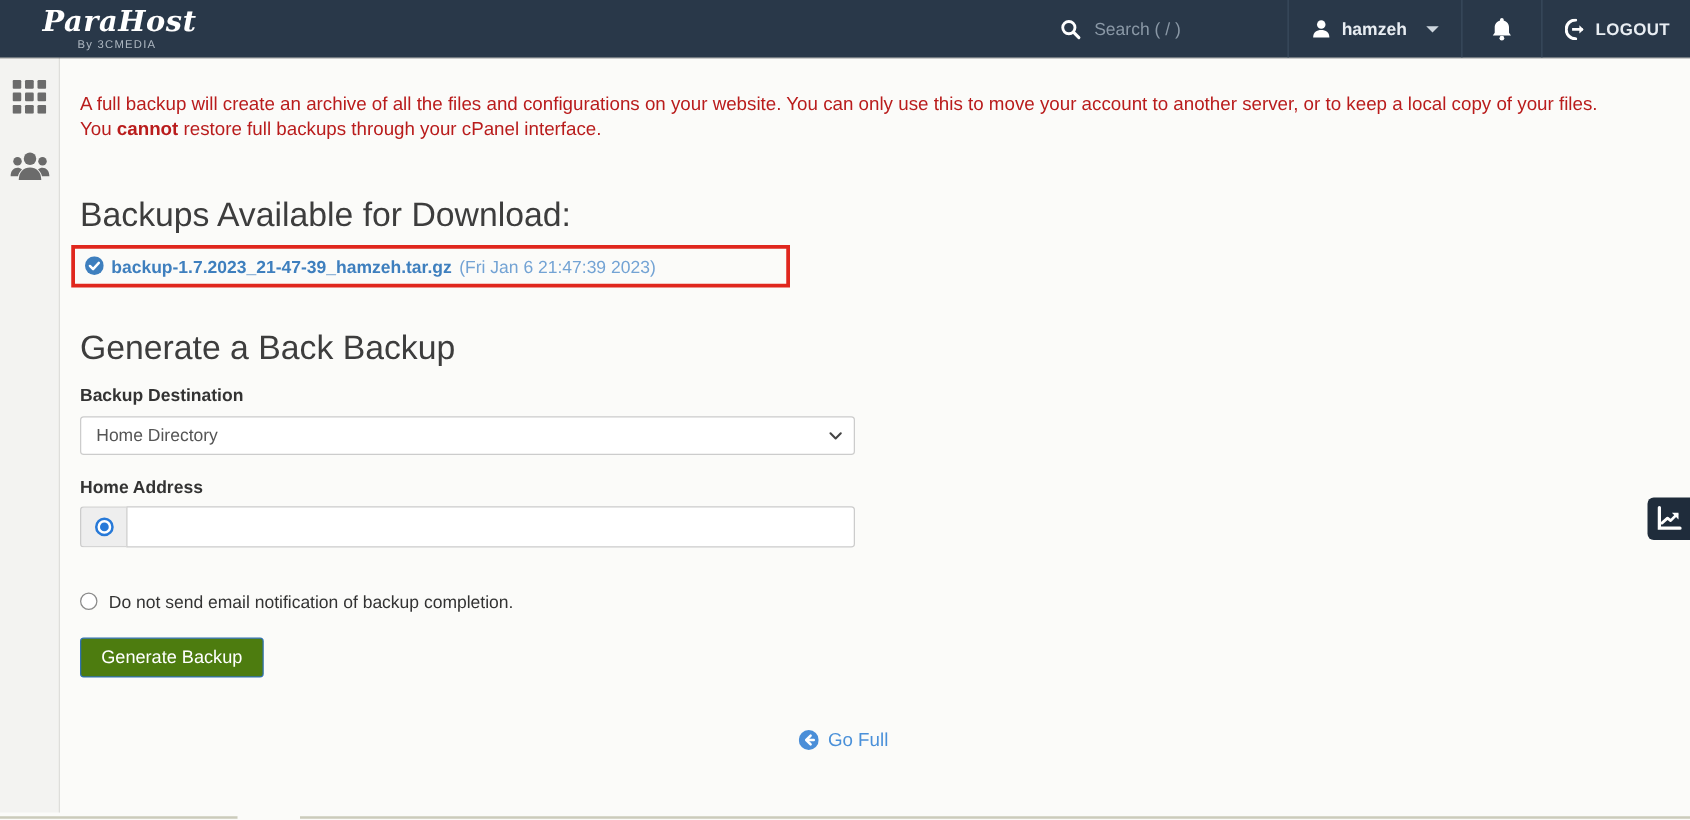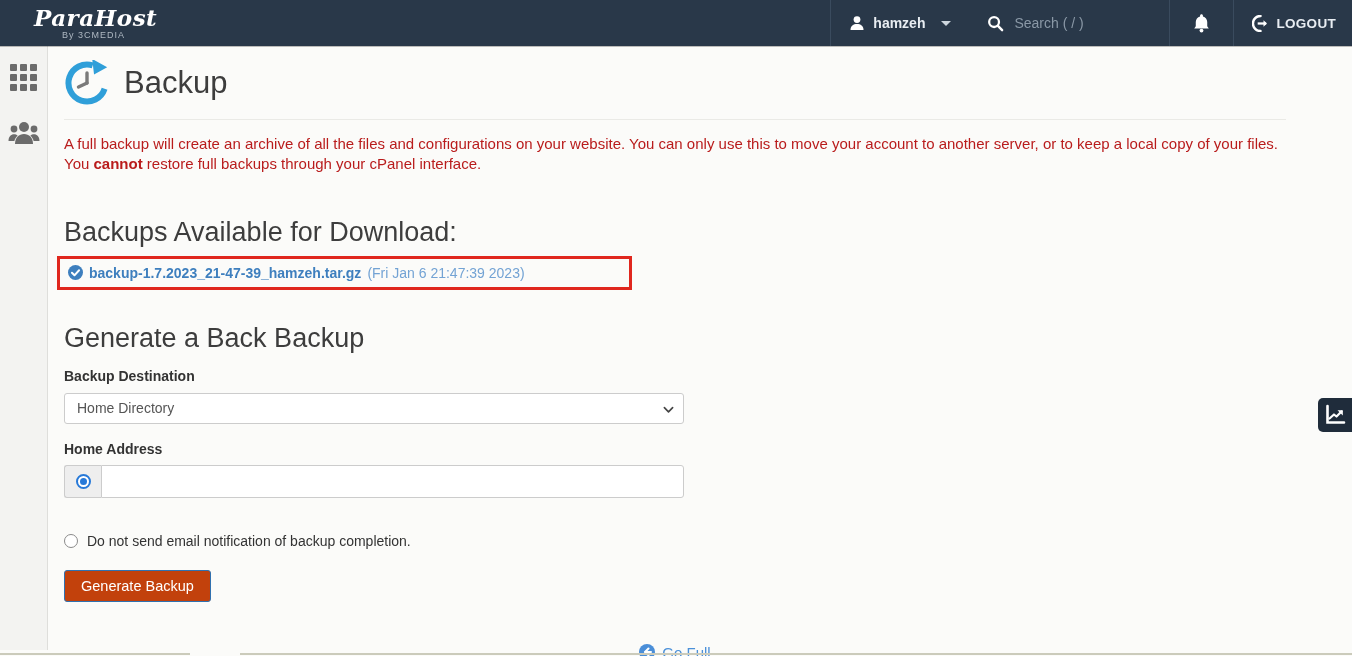--- a/index.html
+++ b/index.html
@@ -109,21 +109,21 @@
     display:flex; align-items:center; justify-content:center; background:#fff; cursor:pointer;
   }
   .radio-dot .dot { width:7px; height:7px; border-radius:50%; background:#2779d8; }
   .radio-empty {
     width:14px; height:14px; border-radius:50%; border:1px solid #8a8a8a; background:#fff; cursor:pointer;
     flex:0 0 auto;
   }
   .radio-row { display:flex; align-items:center; gap:9px; margin-top:35px; font-size:14px; color:#333; }
 
   .btn-primary {
-    margin-top:21px; background:#c2410c; border:1px solid #3071b0; border-radius:3px;
+    margin-top:21px; background:#4d7c0f; border:1px solid #3071b0; border-radius:3px;
     color:#fff; font-size:14.5px; padding:7px 16px; cursor:pointer; font-family:inherit;
   }
 
   .go-back { margin-top:42px; display:flex; justify-content:center; }
   .go-back a {
     display:flex; align-items:center; gap:7px; color:#4a90d9; font-size:15px;
     text-decoration:none; cursor:pointer;
   }
 
   
@@ -141,39 +141,39 @@
 </head>
 <body>
 
 <div class="navbar">
   <div class="brand">
     <span class="brand-title">ParaHost</span>
     <span class="brand-sub">By 3CMEDIA</span>
   </div>
 
   <div class="nav-right">
+    <div class="nav-cell no-border search-box">
+      <span style="display:flex;">
+        <svg width="17" height="17" viewBox="0 0 18 18">
+            <circle cx="7.5" cy="7.5" r="5.2" fill="none" stroke="#ffffff" stroke-width="2.4"></circle>
+            <line x1="11.6" y1="11.6" x2="16" y2="16" stroke="#ffffff" stroke-width="2.6" stroke-linecap="round"></line>
+          </svg>
+      </span>
+      <input type="text" placeholder="Search ( / )" style="">
+    </div>
+
     <div class="nav-cell user-cell">
       <span style="display:flex;">
         <svg width="16" height="16" viewBox="0 0 16 16">
             <circle cx="8" cy="4.6" r="3.4" fill="#ffffff"></circle>
             <path d="M1.5 15 C1.5 10.8 4.4 9 8 9 C11.6 9 14.5 10.8 14.5 15 Z" fill="#ffffff"></path>
           </svg>
       </span>
       <span>hamzeh</span>
       <span class="caret-down"></span>
-    </div>
-
-    <div class="nav-cell no-border search-box">
-      <span style="display:flex;">
-        <svg width="17" height="17" viewBox="0 0 18 18">
-            <circle cx="7.5" cy="7.5" r="5.2" fill="none" stroke="#ffffff" stroke-width="2.4"></circle>
-            <line x1="11.6" y1="11.6" x2="16" y2="16" stroke="#ffffff" stroke-width="2.6" stroke-linecap="round"></line>
-          </svg>
-      </span>
-      <input type="text" placeholder="Search ( / )" style="">
     </div>
 
     <div class="nav-cell bell-cell">
       <span style="display:flex;">
         <svg width="19" height="20" viewBox="0 0 20 22">
             <path d="M10 1.5 C10.9 1.5 11.6 2.2 11.6 3.1 L11.6 3.8 C14.4 4.5 16.3 6.9 16.3 10 L16.3 14.5 L18 17 L2 17 L3.7 14.5 L3.7 10 C3.7 6.9 5.6 4.5 8.4 3.8 L8.4 3.1 C8.4 2.2 9.1 1.5 10 1.5 Z" fill="#ffffff"></path>
             <circle cx="10" cy="19.3" r="2.1" fill="#ffffff"></circle>
           </svg>
       </span>
     </div>
@@ -220,31 +220,20 @@
           <path d="M0.5 21 C0.5 16.5 3 14.2 6 14.2 C7.4 14.2 8.6 14.7 9.6 15.6 C7.7 17.3 6.6 19.8 6.4 21 Z"></path>
           <path d="M31.5 21 C31.5 16.5 29 14.2 26 14.2 C24.6 14.2 23.4 14.7 22.4 15.6 C24.3 17.3 25.4 19.8 25.6 21 Z"></path>
         </g>
       </svg>
     </span>
   </div>
 </div>
 
 <div class="main">
 
-  <div class="page-header">
-    <span style="display:flex;">
-      <svg width="46" height="46" viewBox="0 0 46 46">
-        <path d="M23 4.5 A18.5 18.5 0 1 0 41.5 23" fill="none" stroke="#2f9fd9" stroke-width="6" stroke-linecap="butt" transform="rotate(18 23 23)"></path>
-        <path d="M27 0 L43 6 L31 15 Z" fill="#2f9fd9" transform="rotate(8 35 8)"></path>
-        <line x1="23" y1="23" x2="23" y2="13" stroke="#7a7a7a" stroke-width="3.4" stroke-linecap="round"></line>
-        <line x1="23" y1="23" x2="14.5" y2="27" stroke="#7a7a7a" stroke-width="3.4" stroke-linecap="round"></line>
-      </svg>
-    </span>
-    <h1 class="page-title">Backup</h1>
-  </div>
 
   <p class="page-desc"><span>A full backup will create an archive of all the files and configurations on your website. You can only use this to move your account to another server, or to keep a local copy of your files. You </span><b>cannot</b><span> restore full backups through your cPanel interface.</span></p>
 
   <h2 class="section-heading backups-heading">Backups Available for Download:</h2>
 
   <ul class="backup-list">
     <li class="backup-item">
       <span style="display:flex;">
         <svg width="15" height="15" viewBox="0 0 16 16">
             <circle cx="8" cy="8" r="8" fill="#3e7fbe"></circle>

